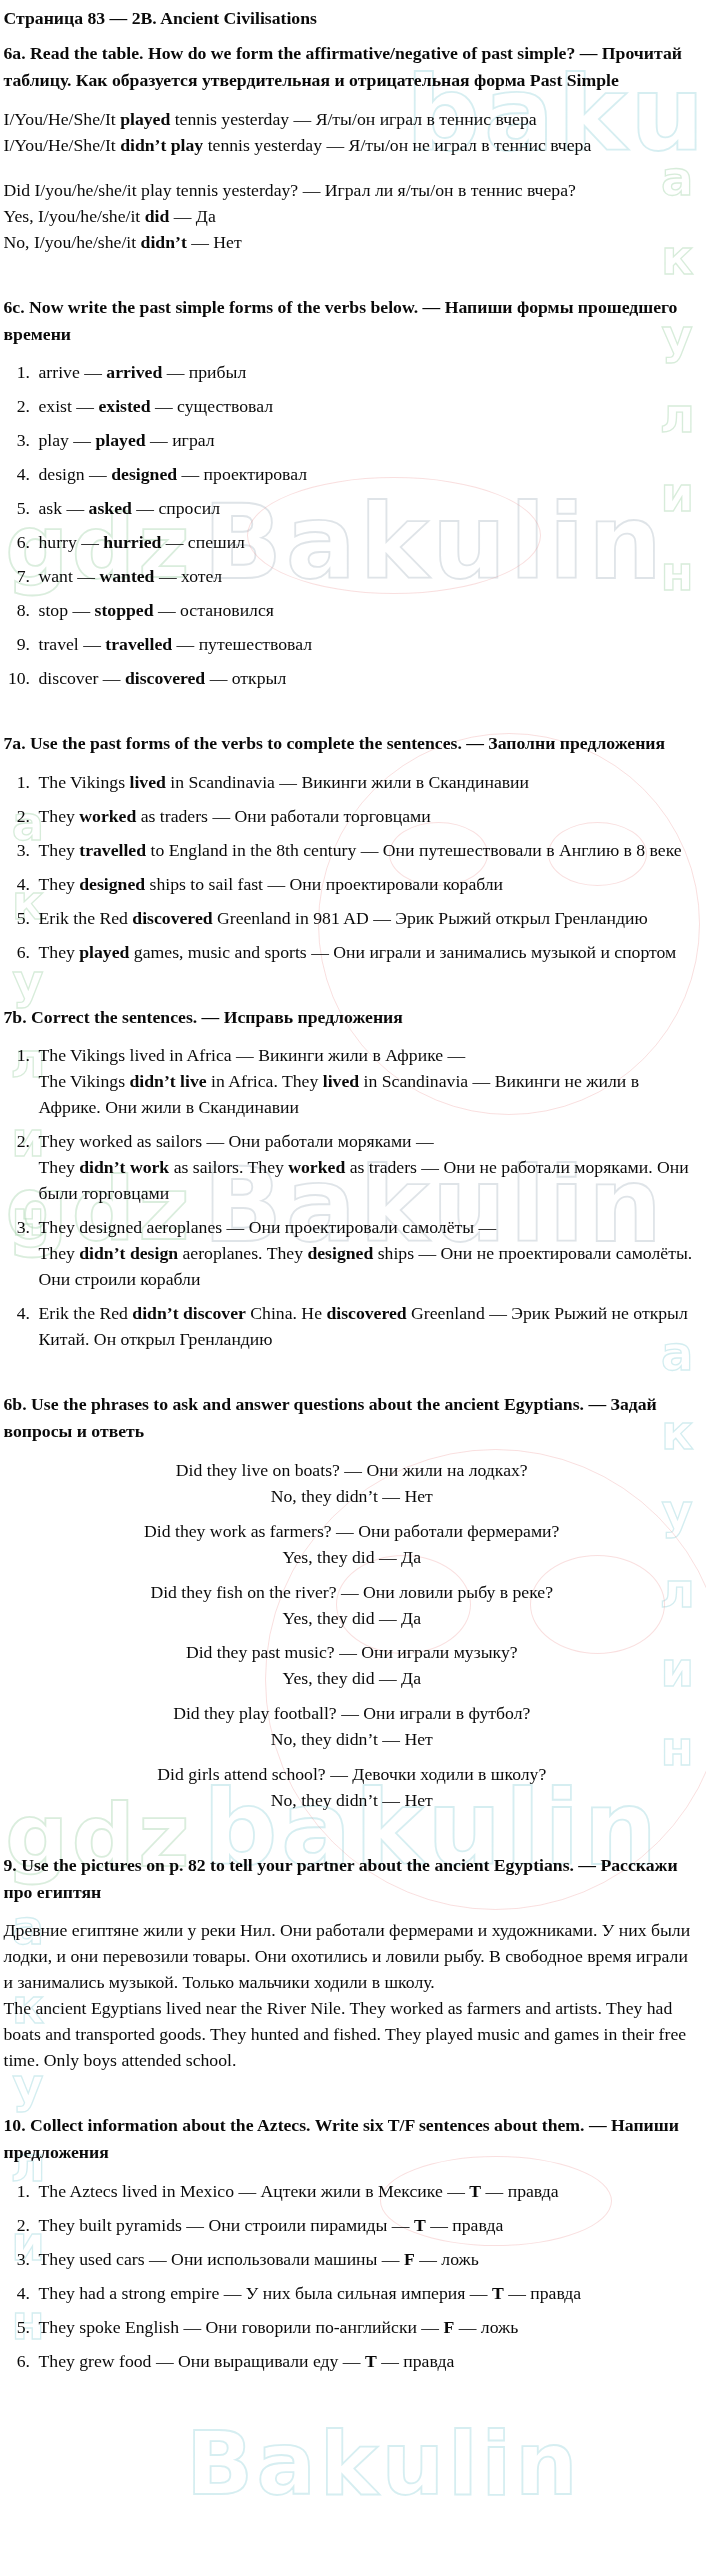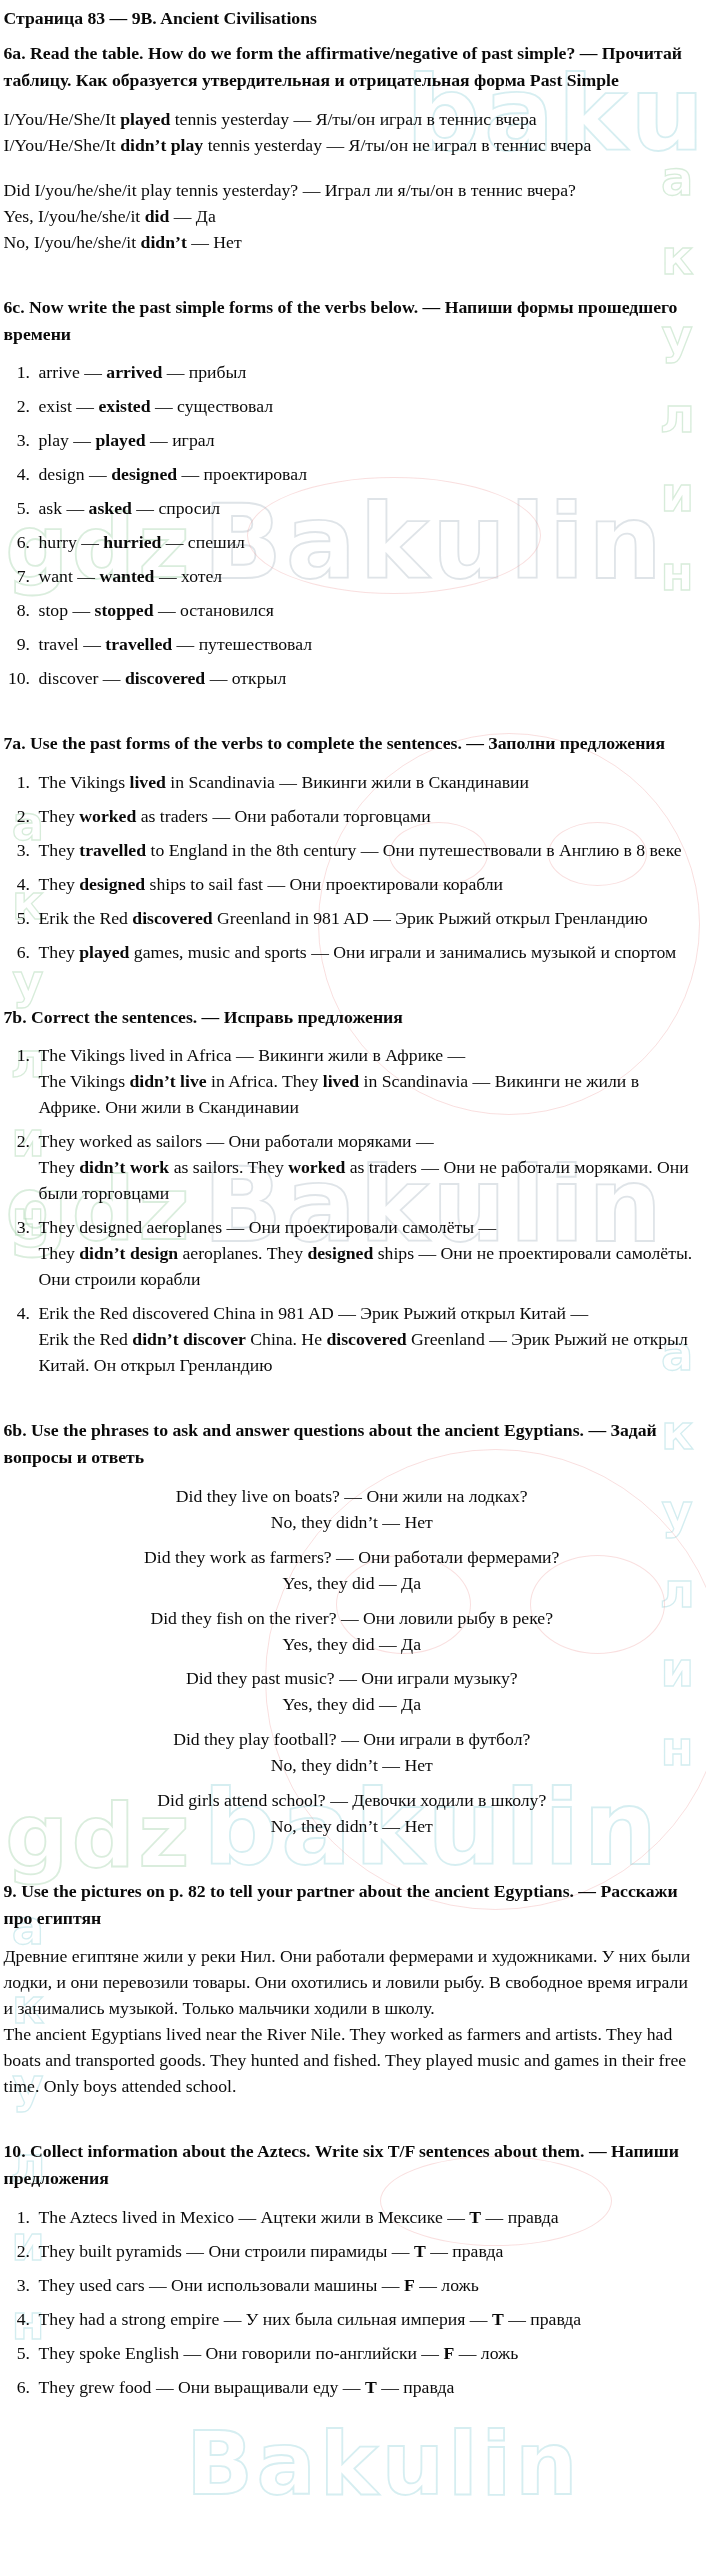--- a/index.html
+++ b/index.html
@@ -60,21 +60,21 @@
     <div class="sketch" style="left:389px; top:822px; width:97px; height:62px;"></div>
     <div class="sketch" style="left:548px; top:822px; width:97px; height:62px;"></div>
     <div class="sketch" style="left:265px; top:1449px; width:459px; height:459px;"></div>
     <div class="sketch" style="left:336px; top:1555px; width:133px; height:97px;"></div>
     <div class="sketch" style="left:530px; top:1555px; width:133px; height:97px;"></div>
     <div class="sketch" style="left:380px; top:2156px; width:230px; height:88px;"></div>
   </div>
 
   <div class="content">
 
-    <div class="doc-title">Страница 83 — 9B. Ancient Civilisations</div>
+    <div class="doc-title">Страница 83 — 2B. Ancient Civilisations</div>
 
     <div class="section first">
       <div class="sec-heading">6a. Read the table. How do we form the affirmative/negative of past simple? — Прочитай таблицу. Как образуется утвердительная и отрицательная форма Past Simple</div>
       <div class="para">
         <div class="line">I/You/He/She/It <b>played</b> tennis yesterday — Я/ты/он играл в теннис вчера</div>
         <div class="line">I/You/He/She/It <b>didn’t play</b> tennis yesterday — Я/ты/он не играл в теннис вчера</div>
       </div>
       <div class="para">
         <div class="line">Did I/you/he/she/it play tennis yesterday? — Играл ли я/ты/он в теннис вчера?</div>
         <div class="line">Yes, I/you/he/she/it <b>did</b> — Да</div>
@@ -119,21 +119,20 @@
         </li>
         <li>
           <div class="line">They worked as sailors — Они работали моряками —</div>
           <div class="line">They <b>didn’t work</b> as sailors. They <b>worked</b> as traders — Они не работали моряками. Они были торговцами</div>
         </li>
         <li>
           <div class="line">They designed aeroplanes — Они проектировали самолёты —</div>
           <div class="line">They <b>didn’t design</b> aeroplanes. They <b>designed</b> ships — Они не проектировали самолёты. Они строили корабли</div>
         </li>
         <li>
-          <div class="line">Erik the Red discovered China in 981 AD — Эрик Рыжий открыл Китай —</div>
           <div class="line">Erik the Red <b>didn’t discover</b> China. He <b>discovered</b> Greenland — Эрик Рыжий не открыл Китай. Он открыл Гренландию</div>
         </li>
       </ol>
     </div>
 
     <div class="section">
       <div class="sec-heading">6b. Use the phrases to ask and answer questions about the ancient Egyptians. — Задай вопросы и ответь</div>
       <div class="qa-pair">
         <div class="line">Did they live on boats? — Они жили на лодках?</div>
         <div class="line">No, they didn’t — Нет</div>

